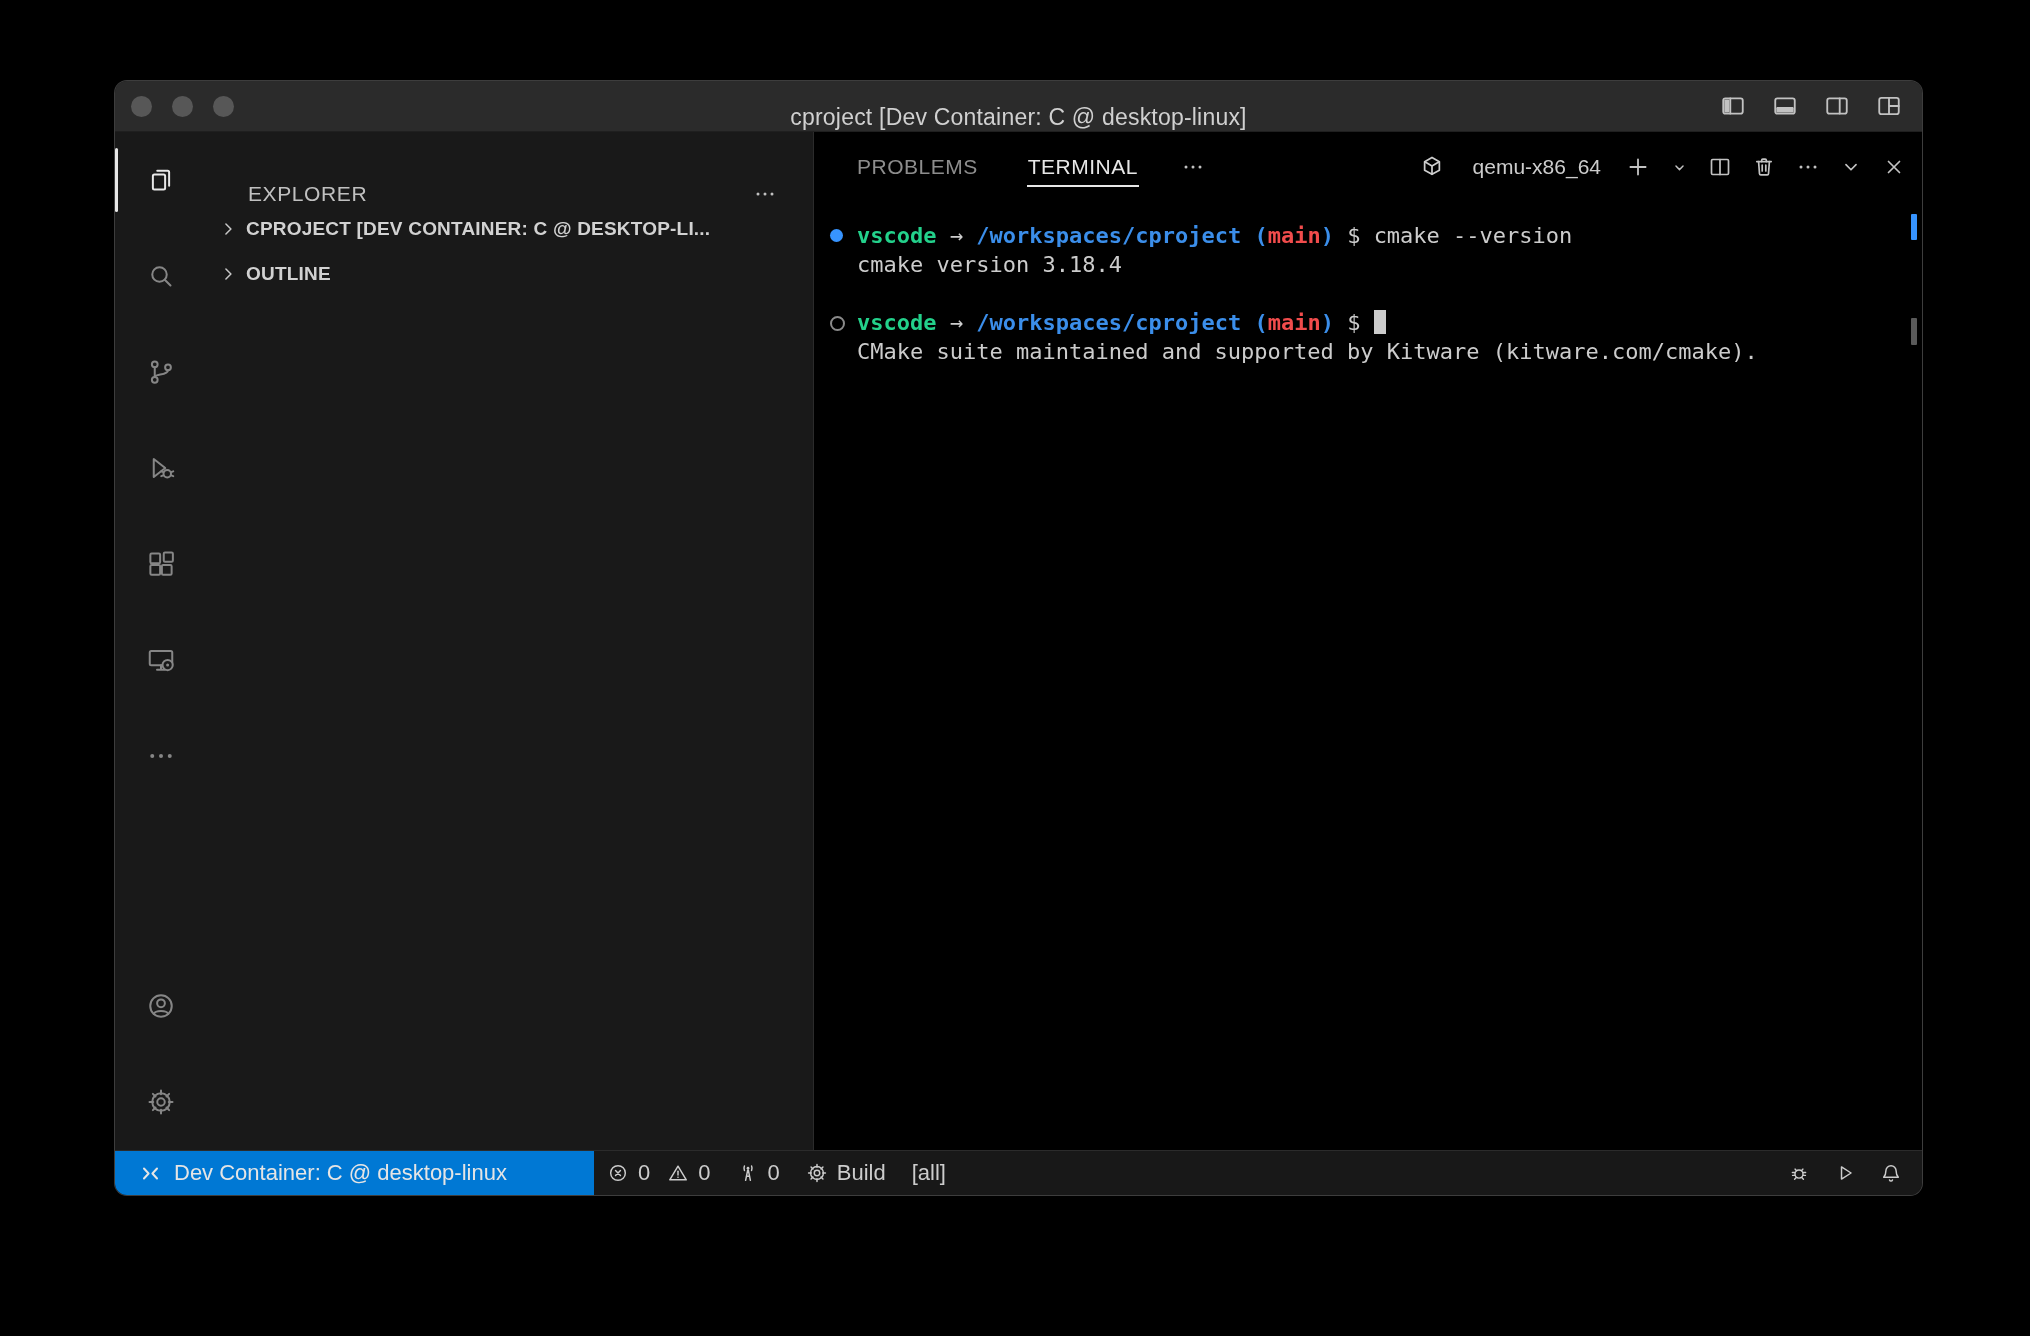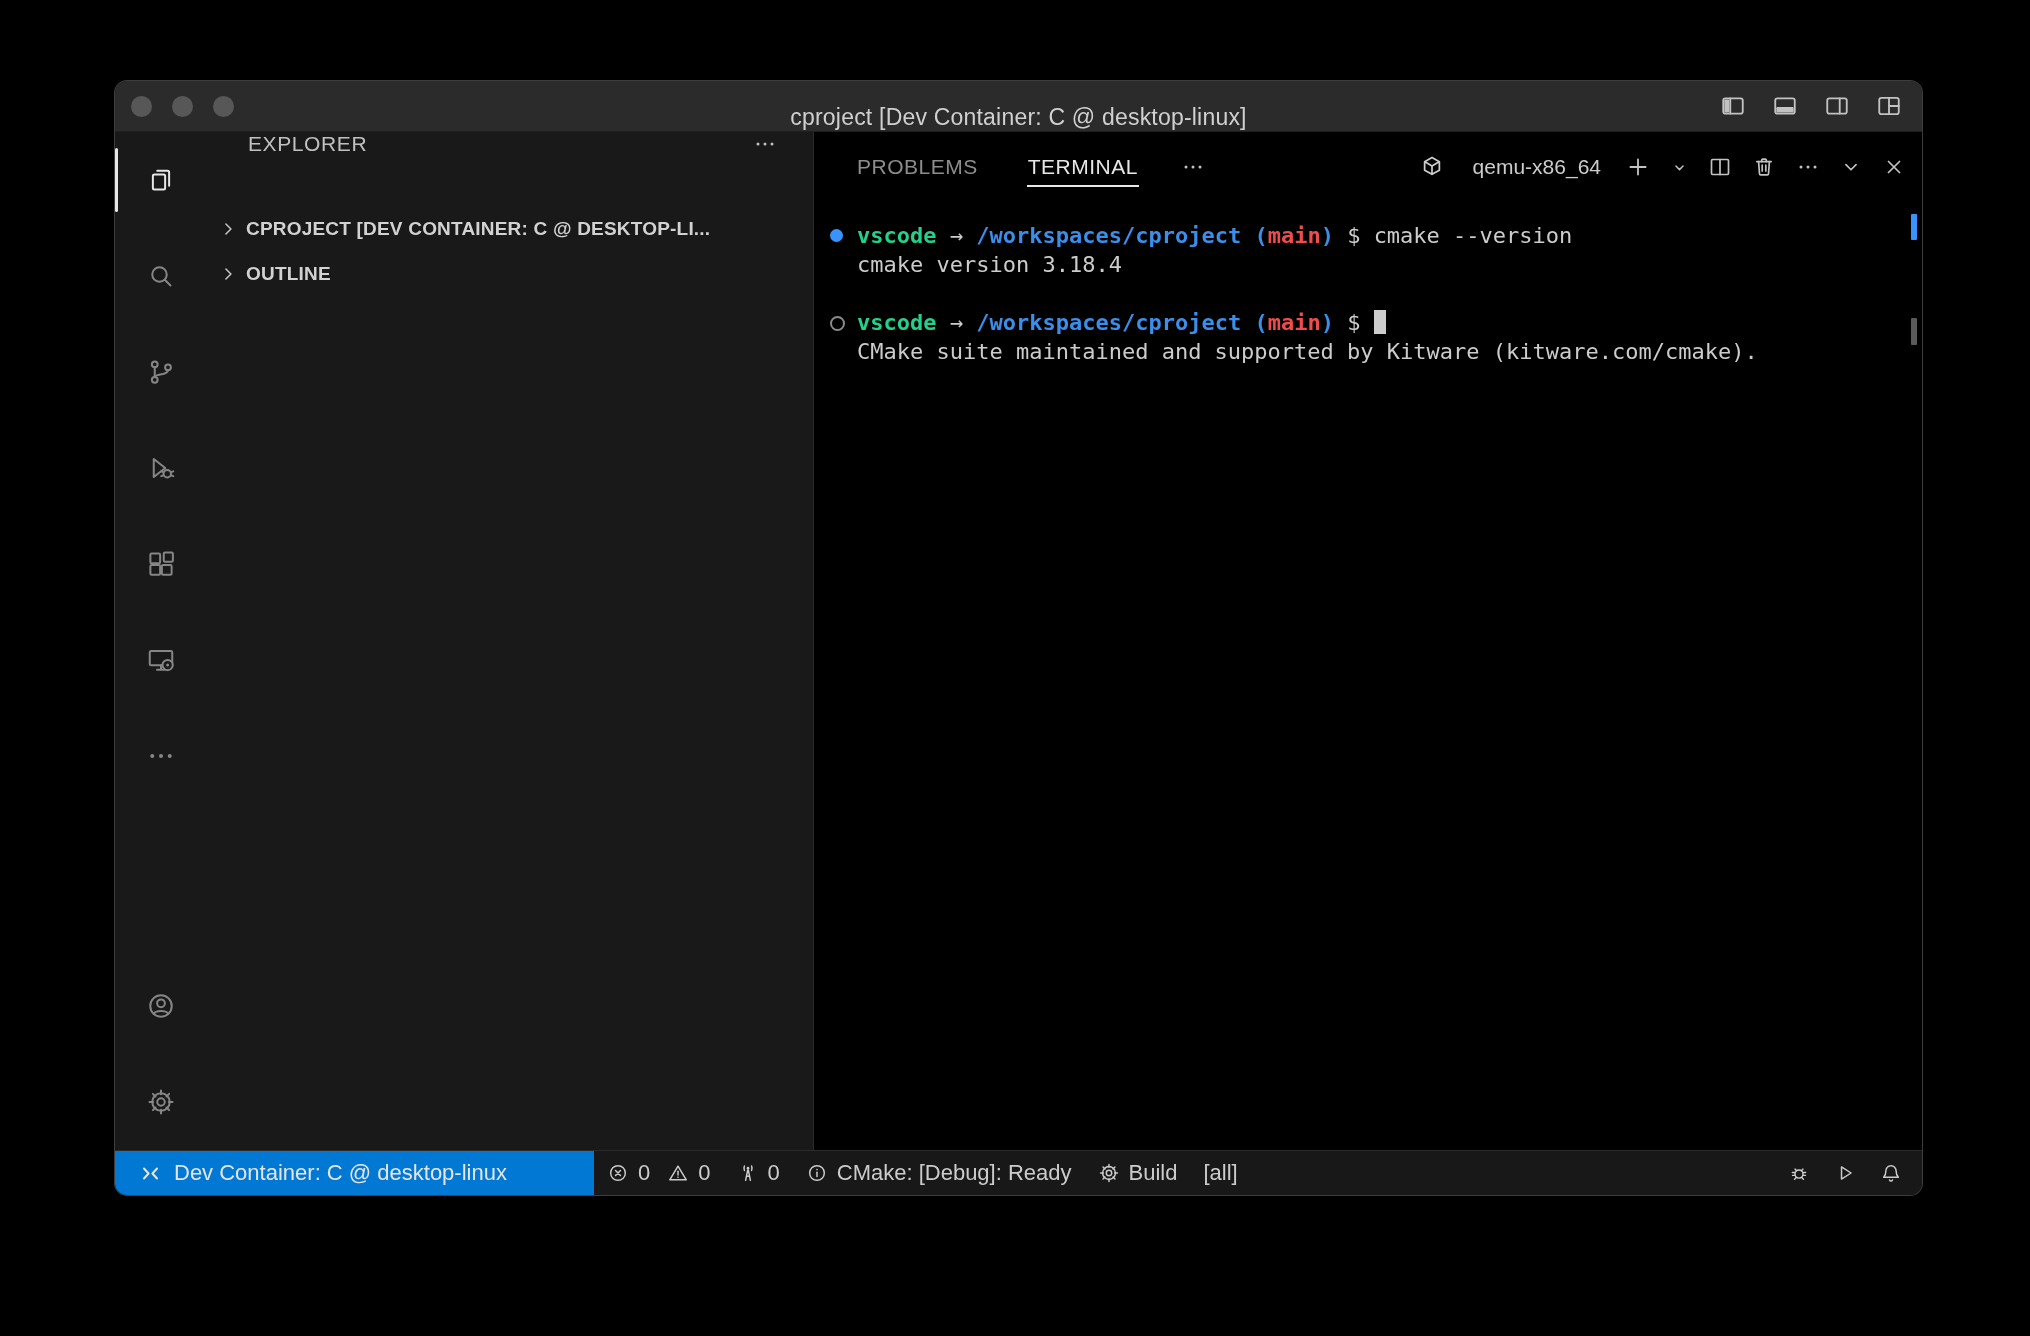--- a/index.html
+++ b/index.html
@@ -24,21 +24,21 @@
   
   .main{flex:1;display:flex;min-height:0}
 
   .activitybar{width:91px;flex:none;background:#191919;display:flex;flex-direction:column}
   .ab-item{height:96px;display:flex;align-items:center;justify-content:center;color:#868686;position:relative;cursor:pointer}
   .ab-item.active{color:#e7e7e7}
   .ab-item.active::before{content:"";position:absolute;left:0;top:16px;bottom:16px;width:3px;background:#e7e7e7;border-radius:2px}
   .ab-bottom{margin-top:auto}
 
   .sidebar{width:607px;flex:none;background:#191919;border-right:1px solid #2b2b2b;display:flex;flex-direction:column}
-  .sidebar-header{height:74px;flex:none;display:flex;align-items:flex-start;padding:0 36px 0 42px;color:#c0c0c0;
+  .sidebar-header{height:74px;flex:none;display:flex;align-items:flex-end;padding:0 36px 0 42px;color:#c0c0c0;
                   font-size:21px;letter-spacing:.6px}
   .sidebar-more{margin-left:auto;color:#c0c0c0;cursor:pointer}
   .section{height:45px;flex:none;display:flex;align-items:center;padding:0 14px 0 12px;color:#d2d2d2;font-weight:700;
            font-size:19px;letter-spacing:.2px;cursor:pointer;white-space:nowrap;overflow:hidden}
   .section .chev{color:#c7c7c7;margin-right:8px;flex:none}
 
   .panel{flex:1;background:#000000;display:flex;flex-direction:column;position:relative;min-width:0}
   .panel-header{height:70px;flex:none;display:flex;align-items:center;padding:0 16px 0 42px}
   .tab{font-size:21px;letter-spacing:.5px;color:#8d8d8d;margin-right:48px;position:relative;padding:8px 1px;cursor:pointer;flex:none}
   .tab.active{color:#e7e7e7}
@@ -340,30 +340,20 @@
       <span class="icon">
         <svg width="22" height="22" viewBox="0 0 24 24" fill="none" stroke="currentColor" stroke-width="1.6" stroke-linecap="round" stroke-linejoin="round">
             <circle cx="12" cy="6.8" r="1.5" fill="currentColor" stroke="none"></circle>
             <path d="M9.4 20L11.7 8.6M14.6 20L12.3 8.6M10.2 15.6h3.6"></path>
             <path d="M8.1 4.3a6.5 6.5 0 0 0 0 5M15.9 4.3a6.5 6.5 0 0 1 0 5"></path>
           </svg>
       </span>
       <span>0</span>
     </div>
 
-    <div class="sb-item">
-      <span class="icon">
-        <svg width="22" height="22" viewBox="0 0 24 24" fill="none" stroke="currentColor" stroke-width="1.6" stroke-linecap="round" stroke-linejoin="round">
-            <circle cx="12" cy="12" r="8"></circle>
-            <path d="M12 11.2v4.6"></path>
-            <circle cx="12" cy="8.3" r="0.9" fill="currentColor" stroke="none"></circle>
-          </svg>
-      </span>
-      <span>CMake: [Debug]: Ready</span>
-    </div>
 
 
     <div class="sb-item">
       <span class="icon">
         <svg width="22" height="22" viewBox="0 0 24 24" fill="none" stroke="currentColor" stroke-width="1.6" stroke-linecap="round" stroke-linejoin="round">
             <circle cx="12" cy="12" r="3"></circle>
             <circle cx="12" cy="12" r="7"></circle>
             <path d="M12 2.8v3M12 18.2v3M2.8 12h3M18.2 12h3M5.5 5.5l2.1 2.1M16.4 16.4l2.1 2.1M18.5 5.5l-2.1 2.1M7.6 16.4l-2.1 2.1"></path>
           </svg>
       </span>

